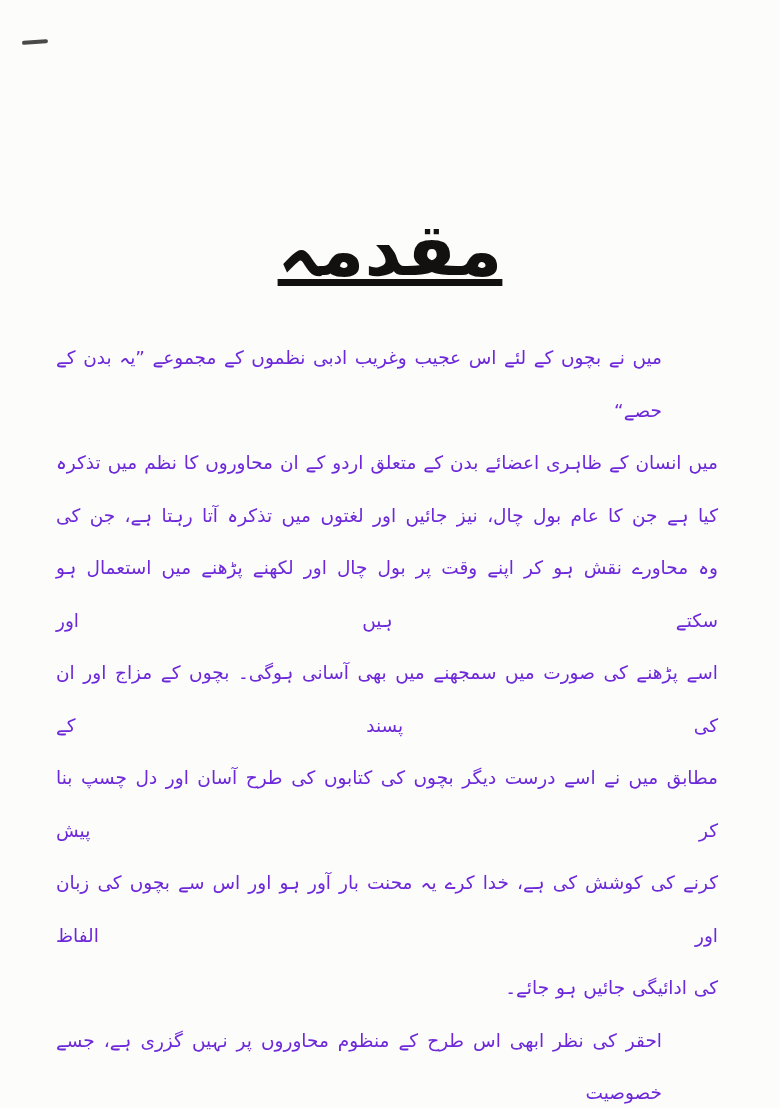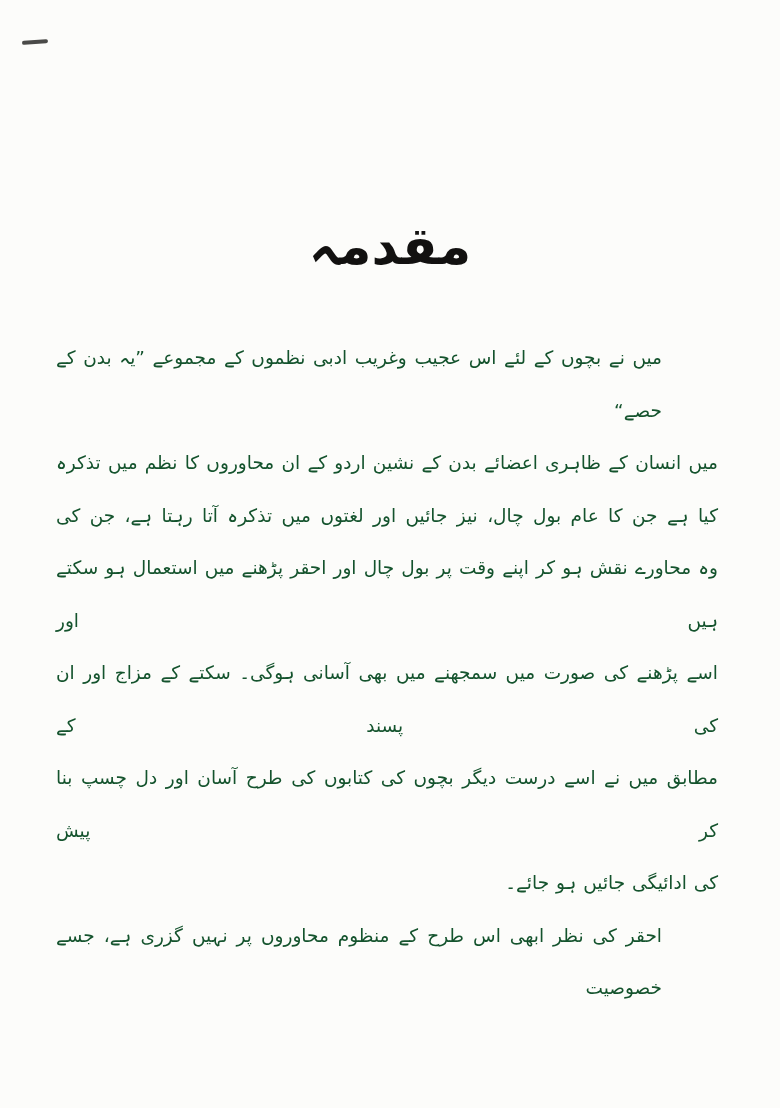--- a/index.html
+++ b/index.html
@@ -23,71 +23,73 @@
     left: 22px;
     width: 26px;
     height: 4px;
     background: #2a2a28;
     border-radius: 2px;
     transform: rotate(-4deg);
     opacity: 0.85;
   }
   .title {
     position: absolute;
-    top: 216px;
+    top: 208px;
     left: 0;
     width: 100%;
     margin: 0;
     text-align: center;
     direction: rtl;
-    font-size: 52px;
+    font-size: 72px;
     font-weight: bold;
     letter-spacing: 1px;
     color: #121110;
     font-family: "DejaVu Sans", sans-serif;
+    text-decoration: underline;
   }
   .body-text {
     position: absolute;
     top: 332px;
     left: 56px;
     right: 62px;
   }
   .line {
     margin: 0;
     direction: rtl;
     unicode-bidi: embed;
     font-size: 18.5px;
     line-height: 52.5px;
     text-align: justify;
     text-align-last: justify;
-    color: #14532d;
+    color: #6d28d9;
     word-spacing: 1px;
   }
   .line.indent {
     padding-right: 56px;
   }
   .line.para-end {
     text-align-last: right;
   }
 </style>
 </head>
 <body>
 
 <div class="page">
 
   <div class="scan-artifact"></div>
 
   <h1 class="title">مقدمہ</h1>
 
   <div class="body-text">
     <p class="line indent">میں نے بچوں کے لئے اس عجیب وغریب ادبی نظموں کے مجموعے ”یہ بدن کے حصے“</p>
-    <p class="line">میں انسان کے ظاہری اعضائے بدن کے نشین اردو کے ان محاوروں کا نظم میں تذکرہ</p>
+    <p class="line">میں انسان کے ظاہری اعضائے بدن کے متعلق اردو کے ان محاوروں کا نظم میں تذکرہ</p>
     <p class="line">کیا ہے جن کا عام بول چال، نیز جائیں اور لغتوں میں تذکرہ آتا رہتا ہے، جن کی</p>
-    <p class="line">وہ محاورے نقش ہو کر اپنے وقت پر بول چال اور احقر پڑھنے میں استعمال ہو سکتے ہیں اور</p>
-    <p class="line">اسے پڑھنے کی صورت میں سمجھنے میں بھی آسانی ہوگی۔ سکتے کے مزاج اور ان کی پسند کے</p>
+    <p class="line">وہ محاورے نقش ہو کر اپنے وقت پر بول چال اور لکھنے پڑھنے میں استعمال ہو سکتے ہیں اور</p>
+    <p class="line">اسے پڑھنے کی صورت میں سمجھنے میں بھی آسانی ہوگی۔ بچوں کے مزاج اور ان کی پسند کے</p>
     <p class="line">مطابق میں نے اسے درست دیگر بچوں کی کتابوں کی طرح آسان اور دل چسپ بنا کر پیش</p>
+    <p class="line">کرنے کی کوشش کی ہے، خدا کرے یہ محنت بار آور ہو اور اس سے بچوں کی زبان اور الفاظ</p>
     <p class="line para-end">کی ادائیگی جائیں ہو جائے۔</p>
 
     <p class="line indent">احقر کی نظر ابھی اس طرح کے منظوم محاوروں پر نہیں گزری ہے، جسے خصوصیت</p>
 
   </div>
 
 </div>
 
 </body></html>

